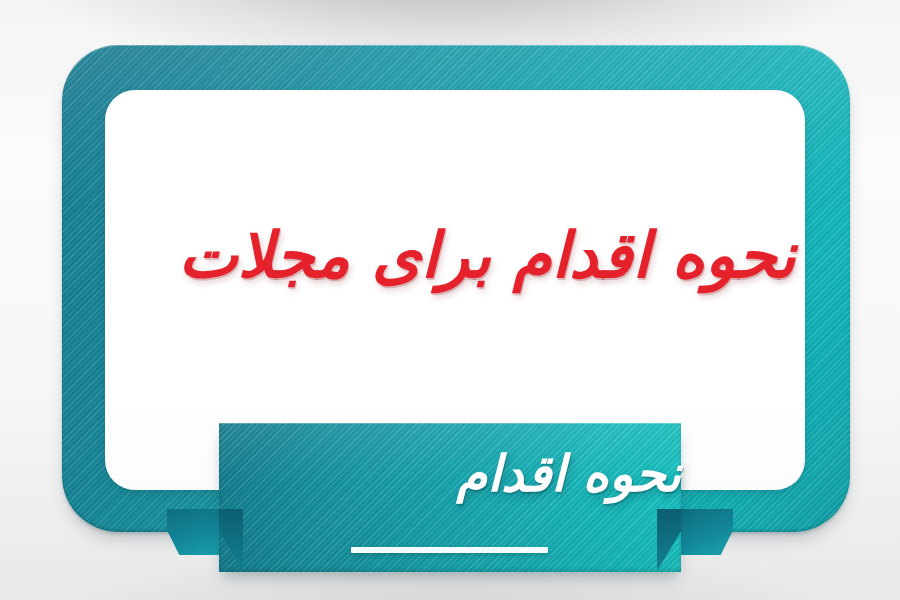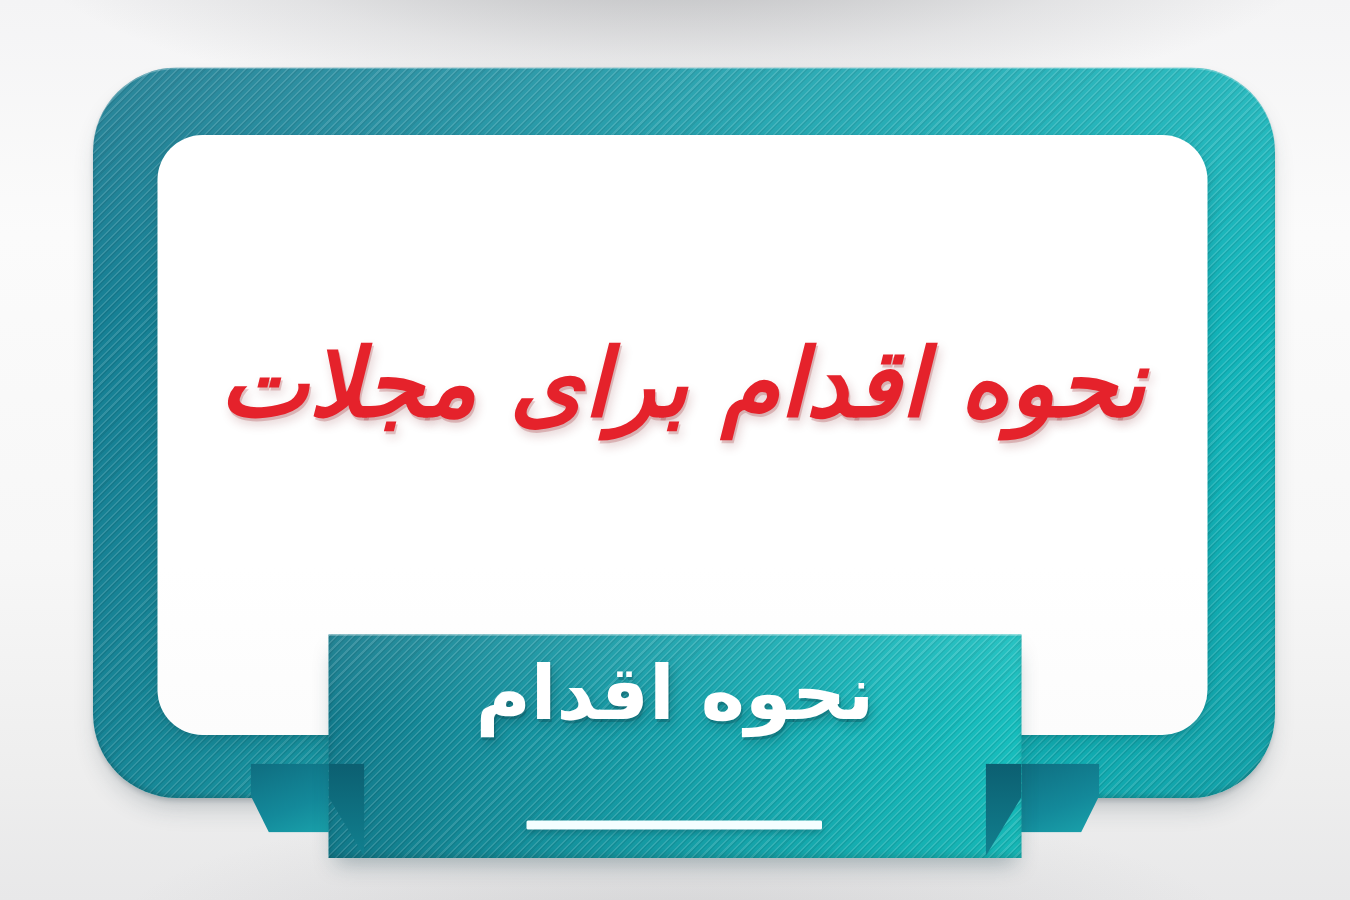--- a/index.html
+++ b/index.html
@@ -77,20 +77,21 @@
   .headline-wrap {
     position: absolute;
     left: 105px;
     top: 196px;
     width: 700px;
     height: 120px;
     display: flex;
     align-items: center;
     justify-content: center;
     pointer-events: none;
+    padding-left: 32px;
   }
   .headline {
     font-family: "DejaVu Sans", "Liberation Sans", sans-serif;
     font-size: 63px;
     font-weight: 700;
     font-style: italic;
     line-height: 1.18;
     white-space: nowrap;
     color: #e5222b;
     letter-spacing: -0.5px;
@@ -160,33 +161,34 @@
     content: "";
     position: absolute;
     inset: 0;
     background: linear-gradient(180deg, rgba(255,255,255,0.08) 0%, rgba(255,255,255,0) 40%, rgba(0,0,0,0.05) 100%);
     pointer-events: none;
   }
 
   .ribbon-text {
     position: absolute;
     left: 0;
-    top: 2px;
+    top: 14px;
     width: 462px;
-    text-align: center;
+    text-align: right;
     font-family: "DejaVu Sans", "Liberation Sans", sans-serif;
     font-size: 50px;
     font-weight: 700;
     color: #ffffff;
     line-height: 1.5;
     white-space: nowrap;
     text-shadow:
       1px 2px 0 rgba(10,70,80,0.30),
       2px 4px 8px rgba(10,60,70,0.28);
     pointer-events: none;
+    font-style: italic;
   }
 
   .ribbon-underline {
     position: absolute;
     left: 132px;
     top: 124px;
     width: 197px;
     height: 6px;
     background: #f4feff;
     border-radius: 1px;

